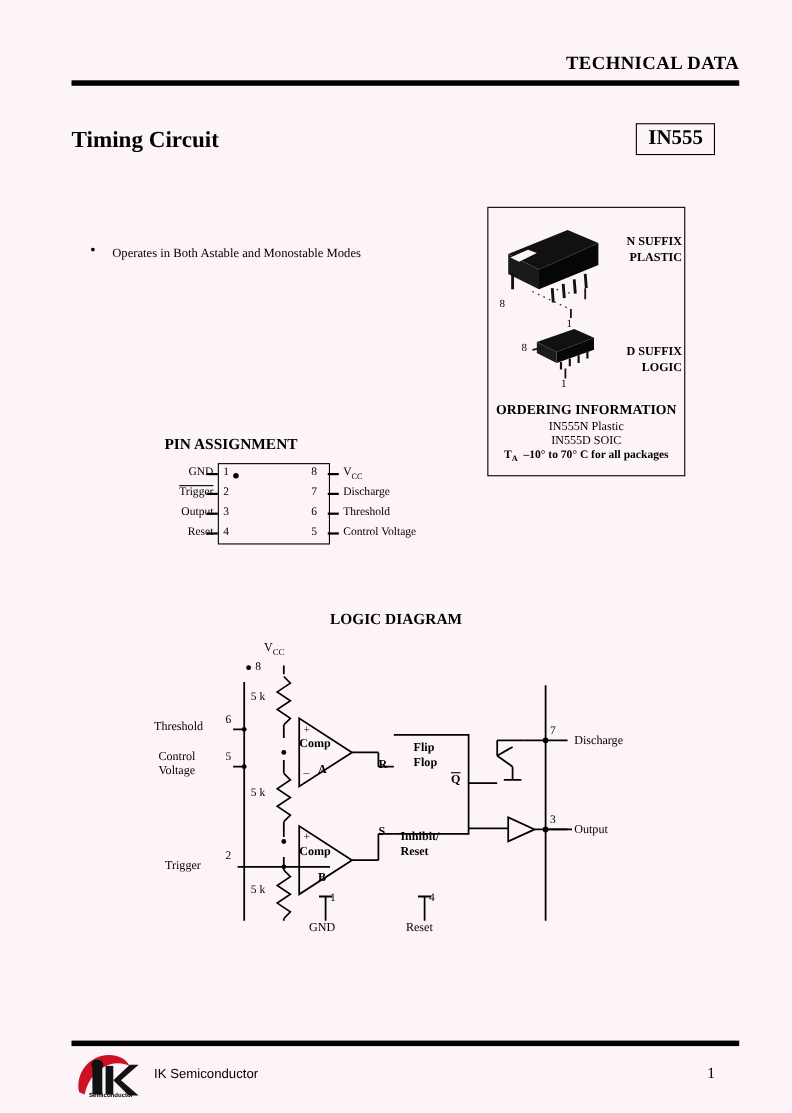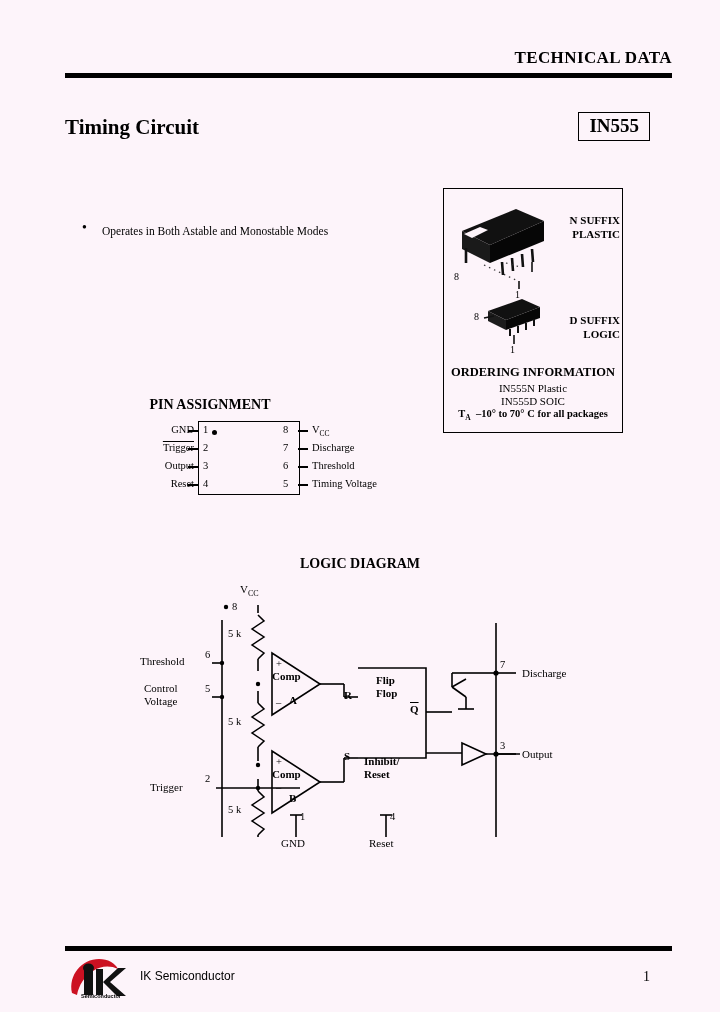--- a/index.html
+++ b/index.html
@@ -207,21 +207,21 @@
     <div class="pin-stub" style="left:148px;top:15px;"></div>
     <div class="pin-stub" style="left:148px;top:33px;"></div>
     <div class="pin-stub" style="left:148px;top:51px;"></div>
     <div class="pin-stub" style="left:148px;top:69px;"></div>
 
     <div class="pr" style="left:162px;top:9px;">
       <span>V</span><sub style="font-size:7.5px;">CC</sub>
     </div>
     <div class="pr" style="left:162px;top:27px;">Discharge</div>
     <div class="pr" style="left:162px;top:45px;">Threshold</div>
-    <div class="pr" style="left:162px;top:63px;">Timing Voltage</div>
+    <div class="pr" style="left:162px;top:63px;">Control Voltage</div>
   </div>
 
   <div class="logic-title">LOGIC DIAGRAM</div>
   <div class="logic">
 
     <svg width="720" height="300" style="position:absolute;left:0;top:0;">
       <g stroke="#000" fill="none" stroke-width="1.6">
 
         <line x1="222" y1="45" x2="222" y2="262"></line>
 

